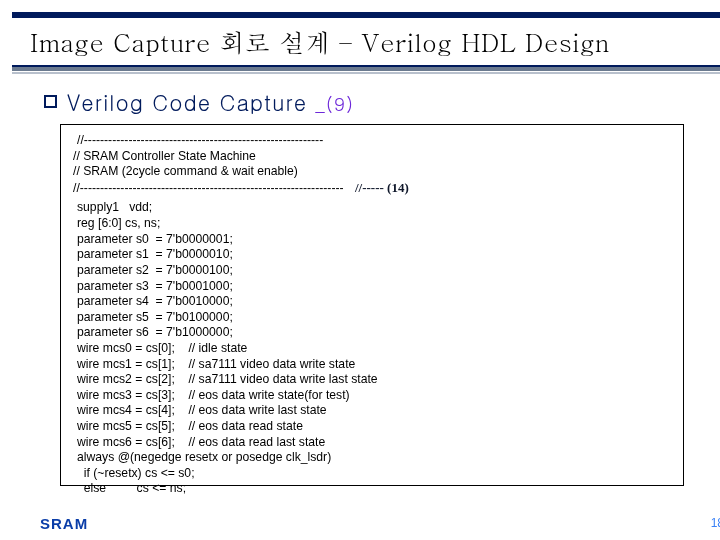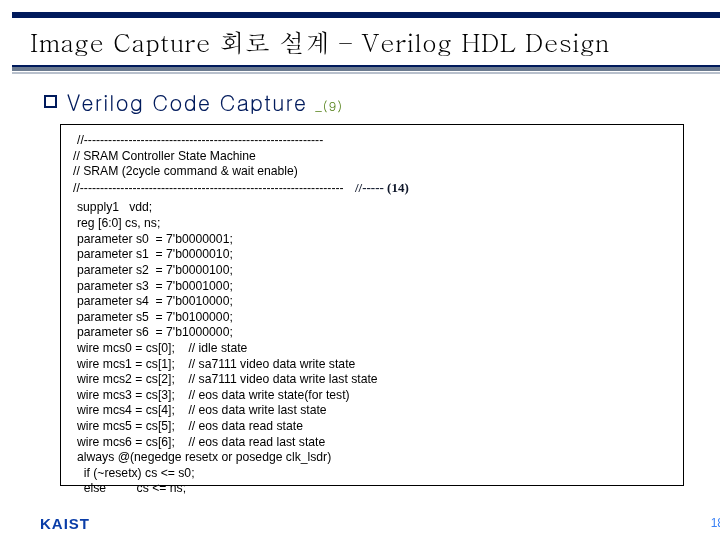--- a/index.html
+++ b/index.html
@@ -55,22 +55,22 @@
     letter-spacing: 1px;
   }
   .bullet {
     display: inline-block;
     width: 13px; height: 13px;
     border: 2px solid #001a5c;
     margin-right: 6px;
     vertical-align: -1px;
   }
   .subsuffix {
-    font-size: 13px;
-    color: #4d7c0f;
+    font-size: 19px;
+    color: #6d28d9;
   }
   .codebox {
     position: absolute;
     top: 112px;
     left: 48px;
     width: 624px;
     height: 362px;
     border: 1.5px solid #000;
     padding: 8px 12px;
     font-family: Arial, sans-serif;
@@ -142,14 +142,14 @@
 wire mcs2 = cs[2];    // sa7111 video data write last state
 wire mcs3 = cs[3];    // eos data write state(for test)
 wire mcs4 = cs[4];    // eos data write last state
 wire mcs5 = cs[5];    // eos data read state
 wire mcs6 = cs[6];    // eos data read last state
 always @(negedge resetx or posedge clk_lsdr)
   if (~resetx) cs &lt;= s0;
   else         cs &lt;= ns;</pre>
 </div>
 
-<div class="logo">KAIST</div>
+<div class="logo">SRAM</div>
 <div class="pagenum">18</div>
 
 </body></html>

